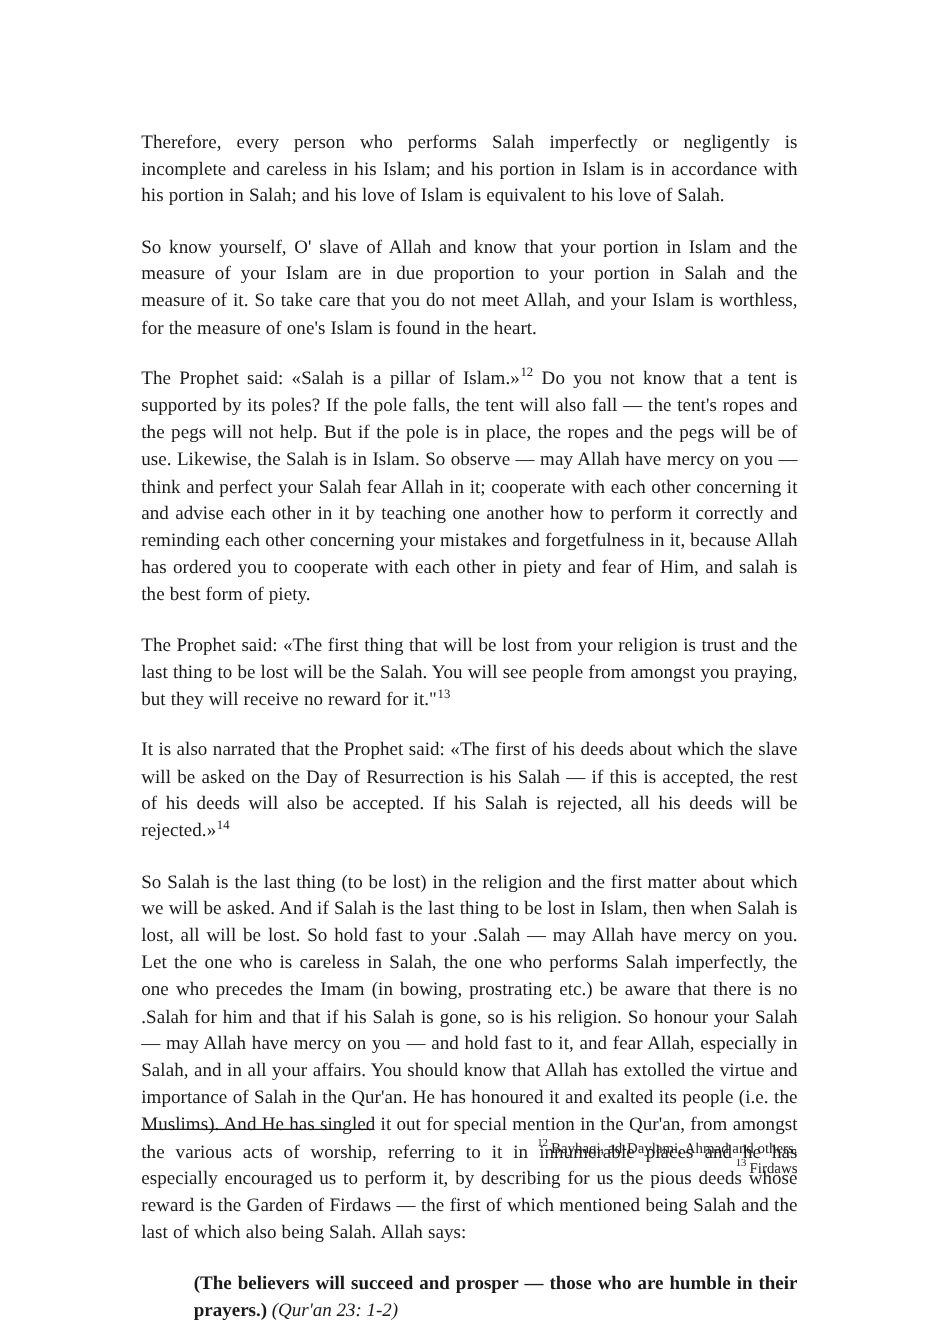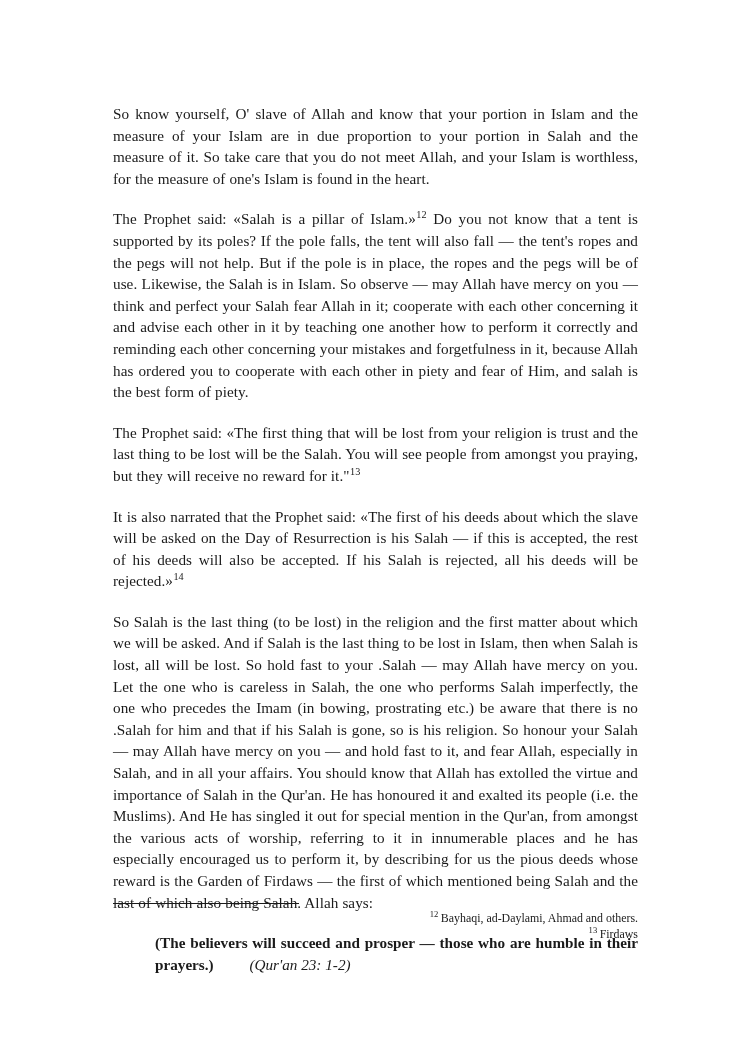--- a/index.html
+++ b/index.html
@@ -51,21 +51,20 @@
     line-height: 22px;
     text-align: justify;
     text-justify: inter-word;
   }
   .quote-bold {
     font-weight: bold;
   }
   .quote-ref {
     font-style: italic;
     font-weight: normal;
-    margin-left: 32px;
   }
   .footnotes {
     position: absolute;
     left: 113px;
     top: 903px;
     width: 525px;
   }
   .footnote-rule {
     width: 186px;
     height: 0;
@@ -88,20 +87,21 @@
     margin-right: 2.5px;
   }
 </style>
 </head>
 <body>
 
 <div class="page">
 
   <div class="content">
 
+    <p class="para">Therefore, every person who performs Salah imperfectly or negligently is incomplete and careless in his Islam; and his portion in Islam is in accordance with his portion in Salah; and his love of Islam is equivalent to his love of Salah.</p>
 
     <p class="para">So know yourself, O' slave of Allah and know that your portion in Islam and the measure of your Islam are in due proportion to your portion in Salah and the measure of it. So take care that you do not meet Allah, and your Islam is worthless, for the measure of one's Islam is found in the heart.</p>
 
     <p class="para"><span>The Prophet said: «Salah is a pillar of Islam.»</span><sup class="fn">12</sup><span> Do you not know that a tent is supported by its poles? If the pole falls, the tent will also fall — the tent's ropes and the pegs will not help. But if the pole is in place, the ropes and the pegs will be of use. Likewise, the Salah is in Islam. So observe — may Allah have mercy on you — think and perfect your Salah fear Allah in it; cooperate with each other concerning it and advise each other in it by teaching one another how to perform it correctly and reminding each other concerning your mistakes and forgetfulness in it, because Allah has ordered you to cooperate with each other in piety and fear of Him, and salah is the best form of piety.</span></p>
 
     <p class="para"><span>The Prophet said: «The first thing that will be lost from your religion is trust and the last thing to be lost will be the Salah. You will see people from amongst you praying, but they will receive no reward for it."</span><sup class="fn">13</sup><span></span></p>
 
     <p class="para"><span>It is also narrated that the Prophet said: «The first of his deeds about which the slave will be asked on the Day of Resurrection is his Salah — if this is accepted, the rest of his deeds will also be accepted. If his Salah is rejected, all his deeds will be rejected.»</span><sup class="fn">14</sup><span></span></p>
 
     <p class="para">So Salah is the last thing (to be lost) in the religion and the first matter about which we will be asked. And if Salah is the last thing to be lost in Islam, then when Salah is lost, all will be lost. So hold fast to your .Salah — may Allah have mercy on you. Let the one who is careless in Salah, the one who performs Salah imperfectly, the one who precedes the Imam (in bowing, prostrating etc.) be aware that there is no .Salah for him and that if his Salah is gone, so is his religion. So honour your Salah — may Allah have mercy on you — and hold fast to it, and fear Allah, especially in Salah, and in all your affairs. You should know that Allah has extolled the virtue and importance of Salah in the Qur'an. He has honoured it and exalted its people (i.e. the Muslims). And He has singled it out for special mention in the Qur'an, from amongst the various acts of worship, referring to it in innumerable places and he has especially encouraged us to perform it, by describing for us the pious deeds whose reward is the Garden of Firdaws — the first of which mentioned being Salah and the last of which also being Salah. Allah says:</p>

